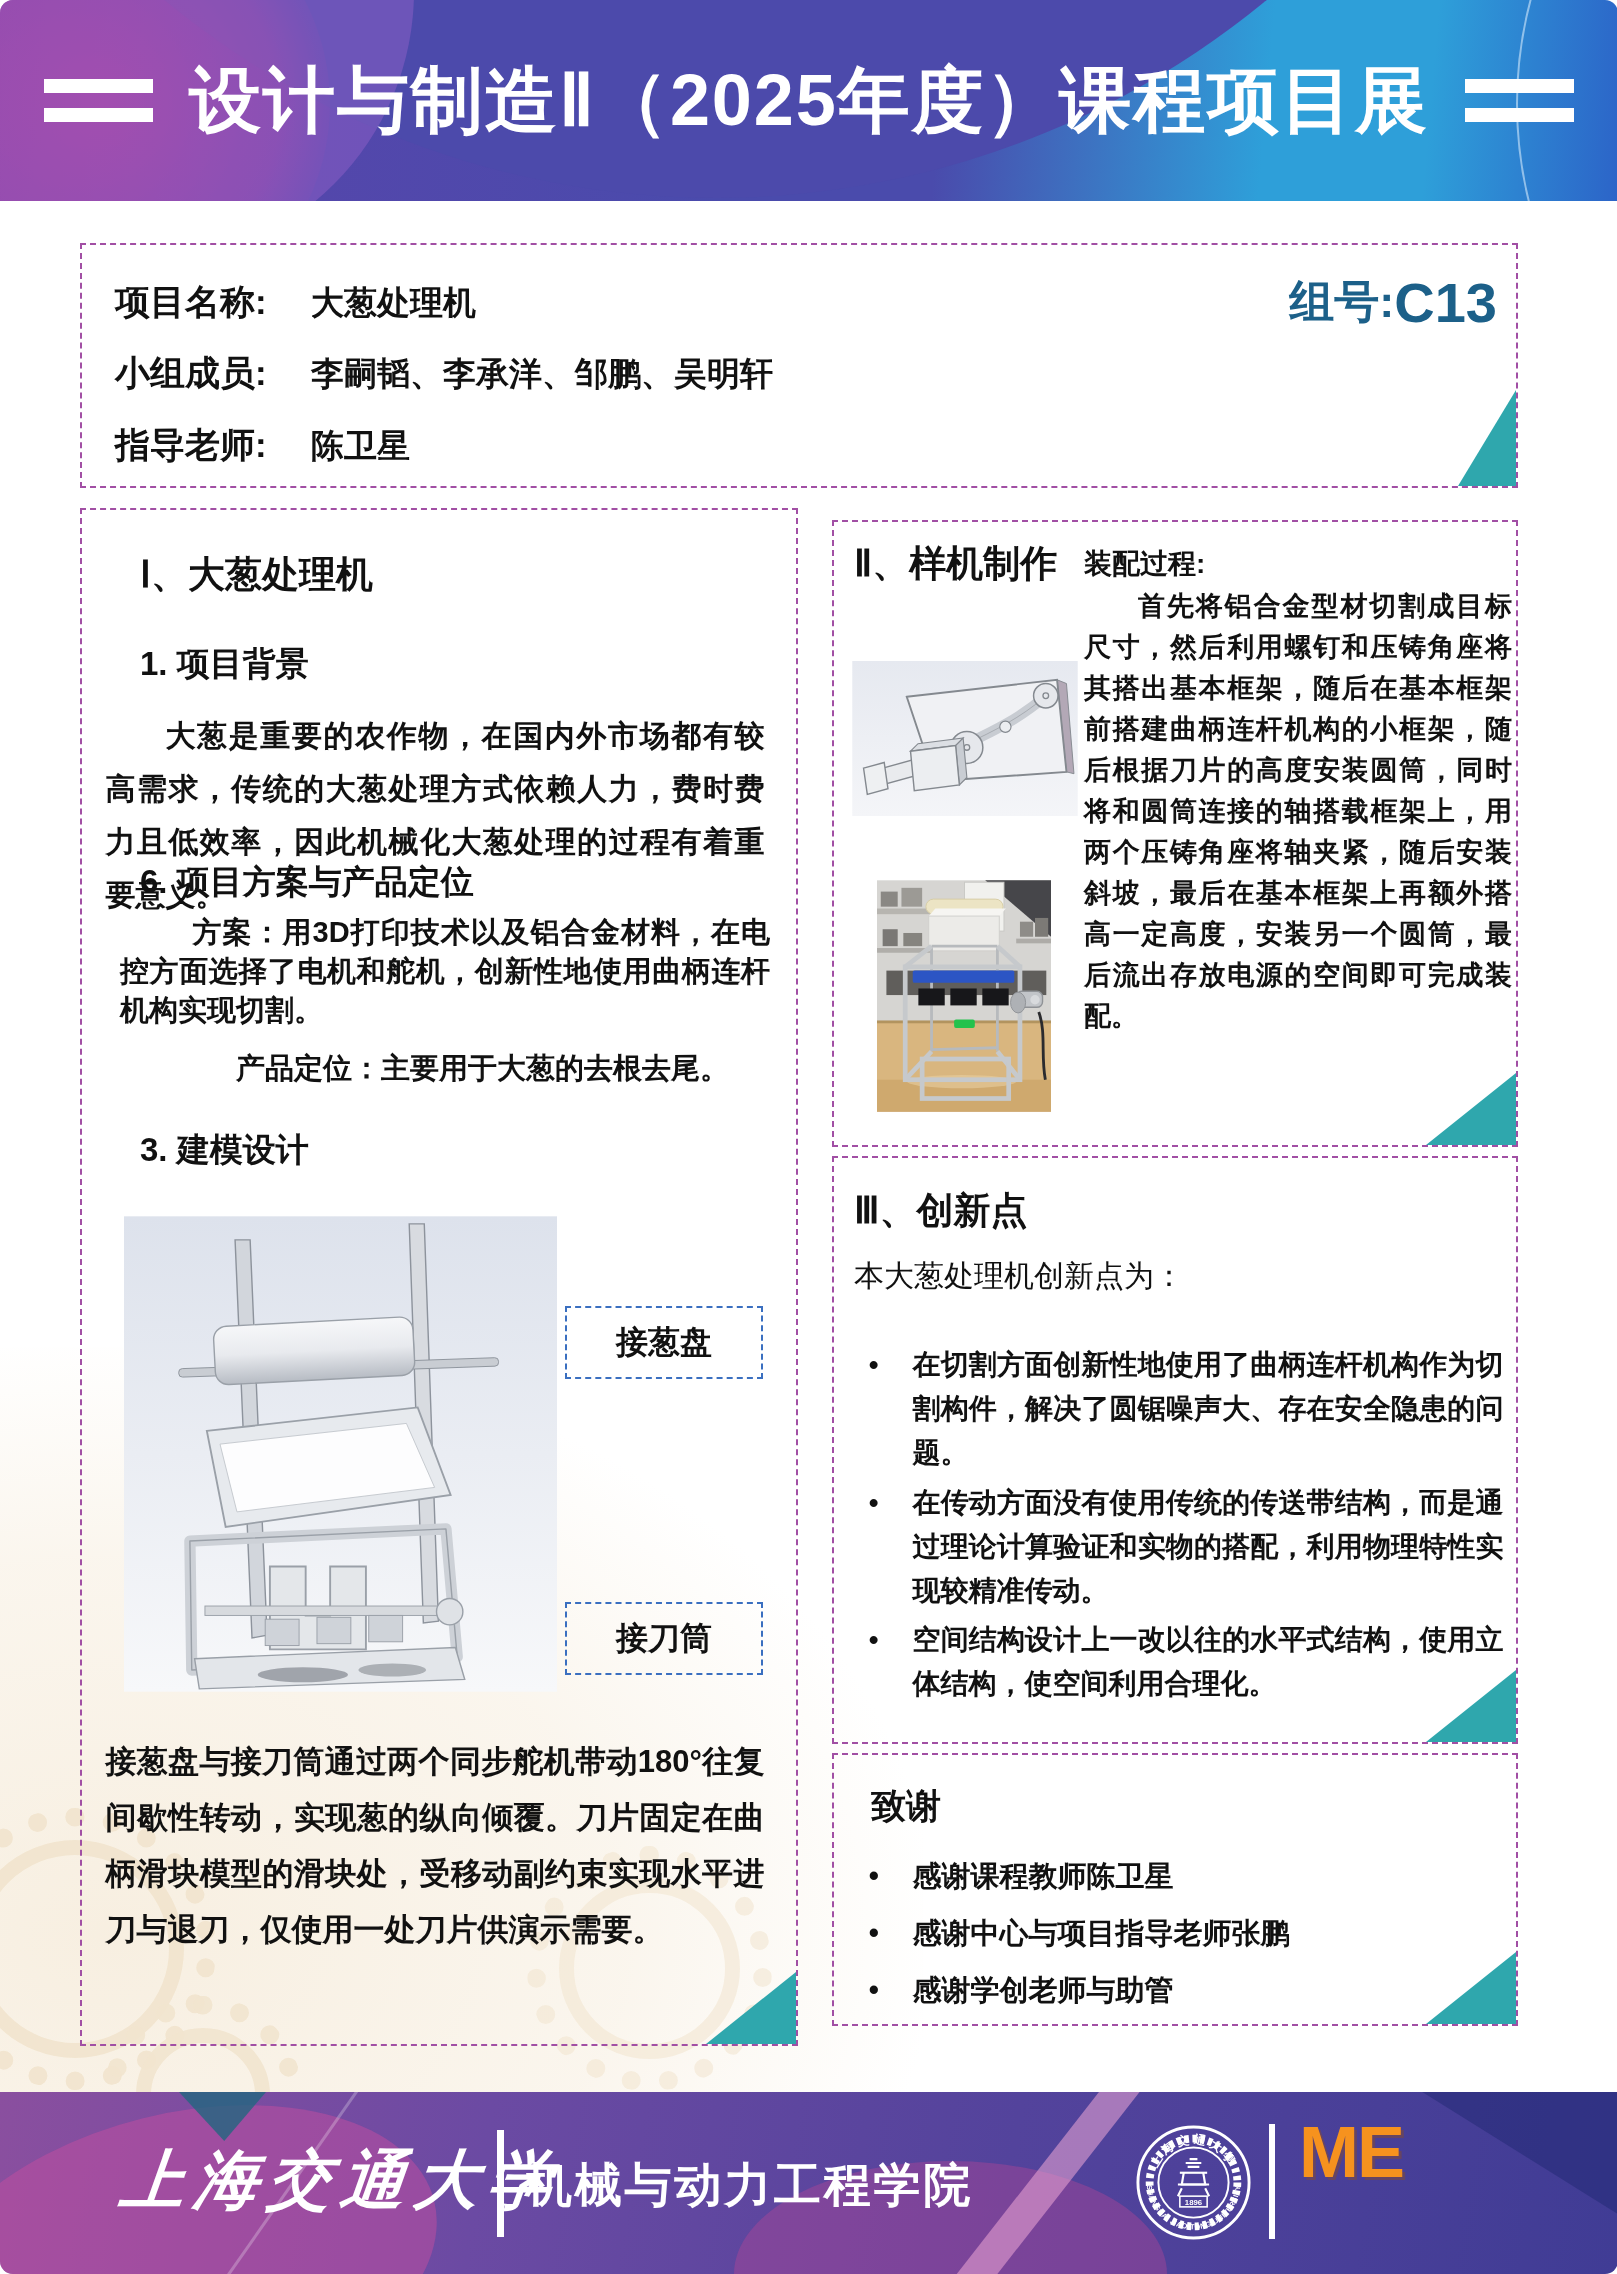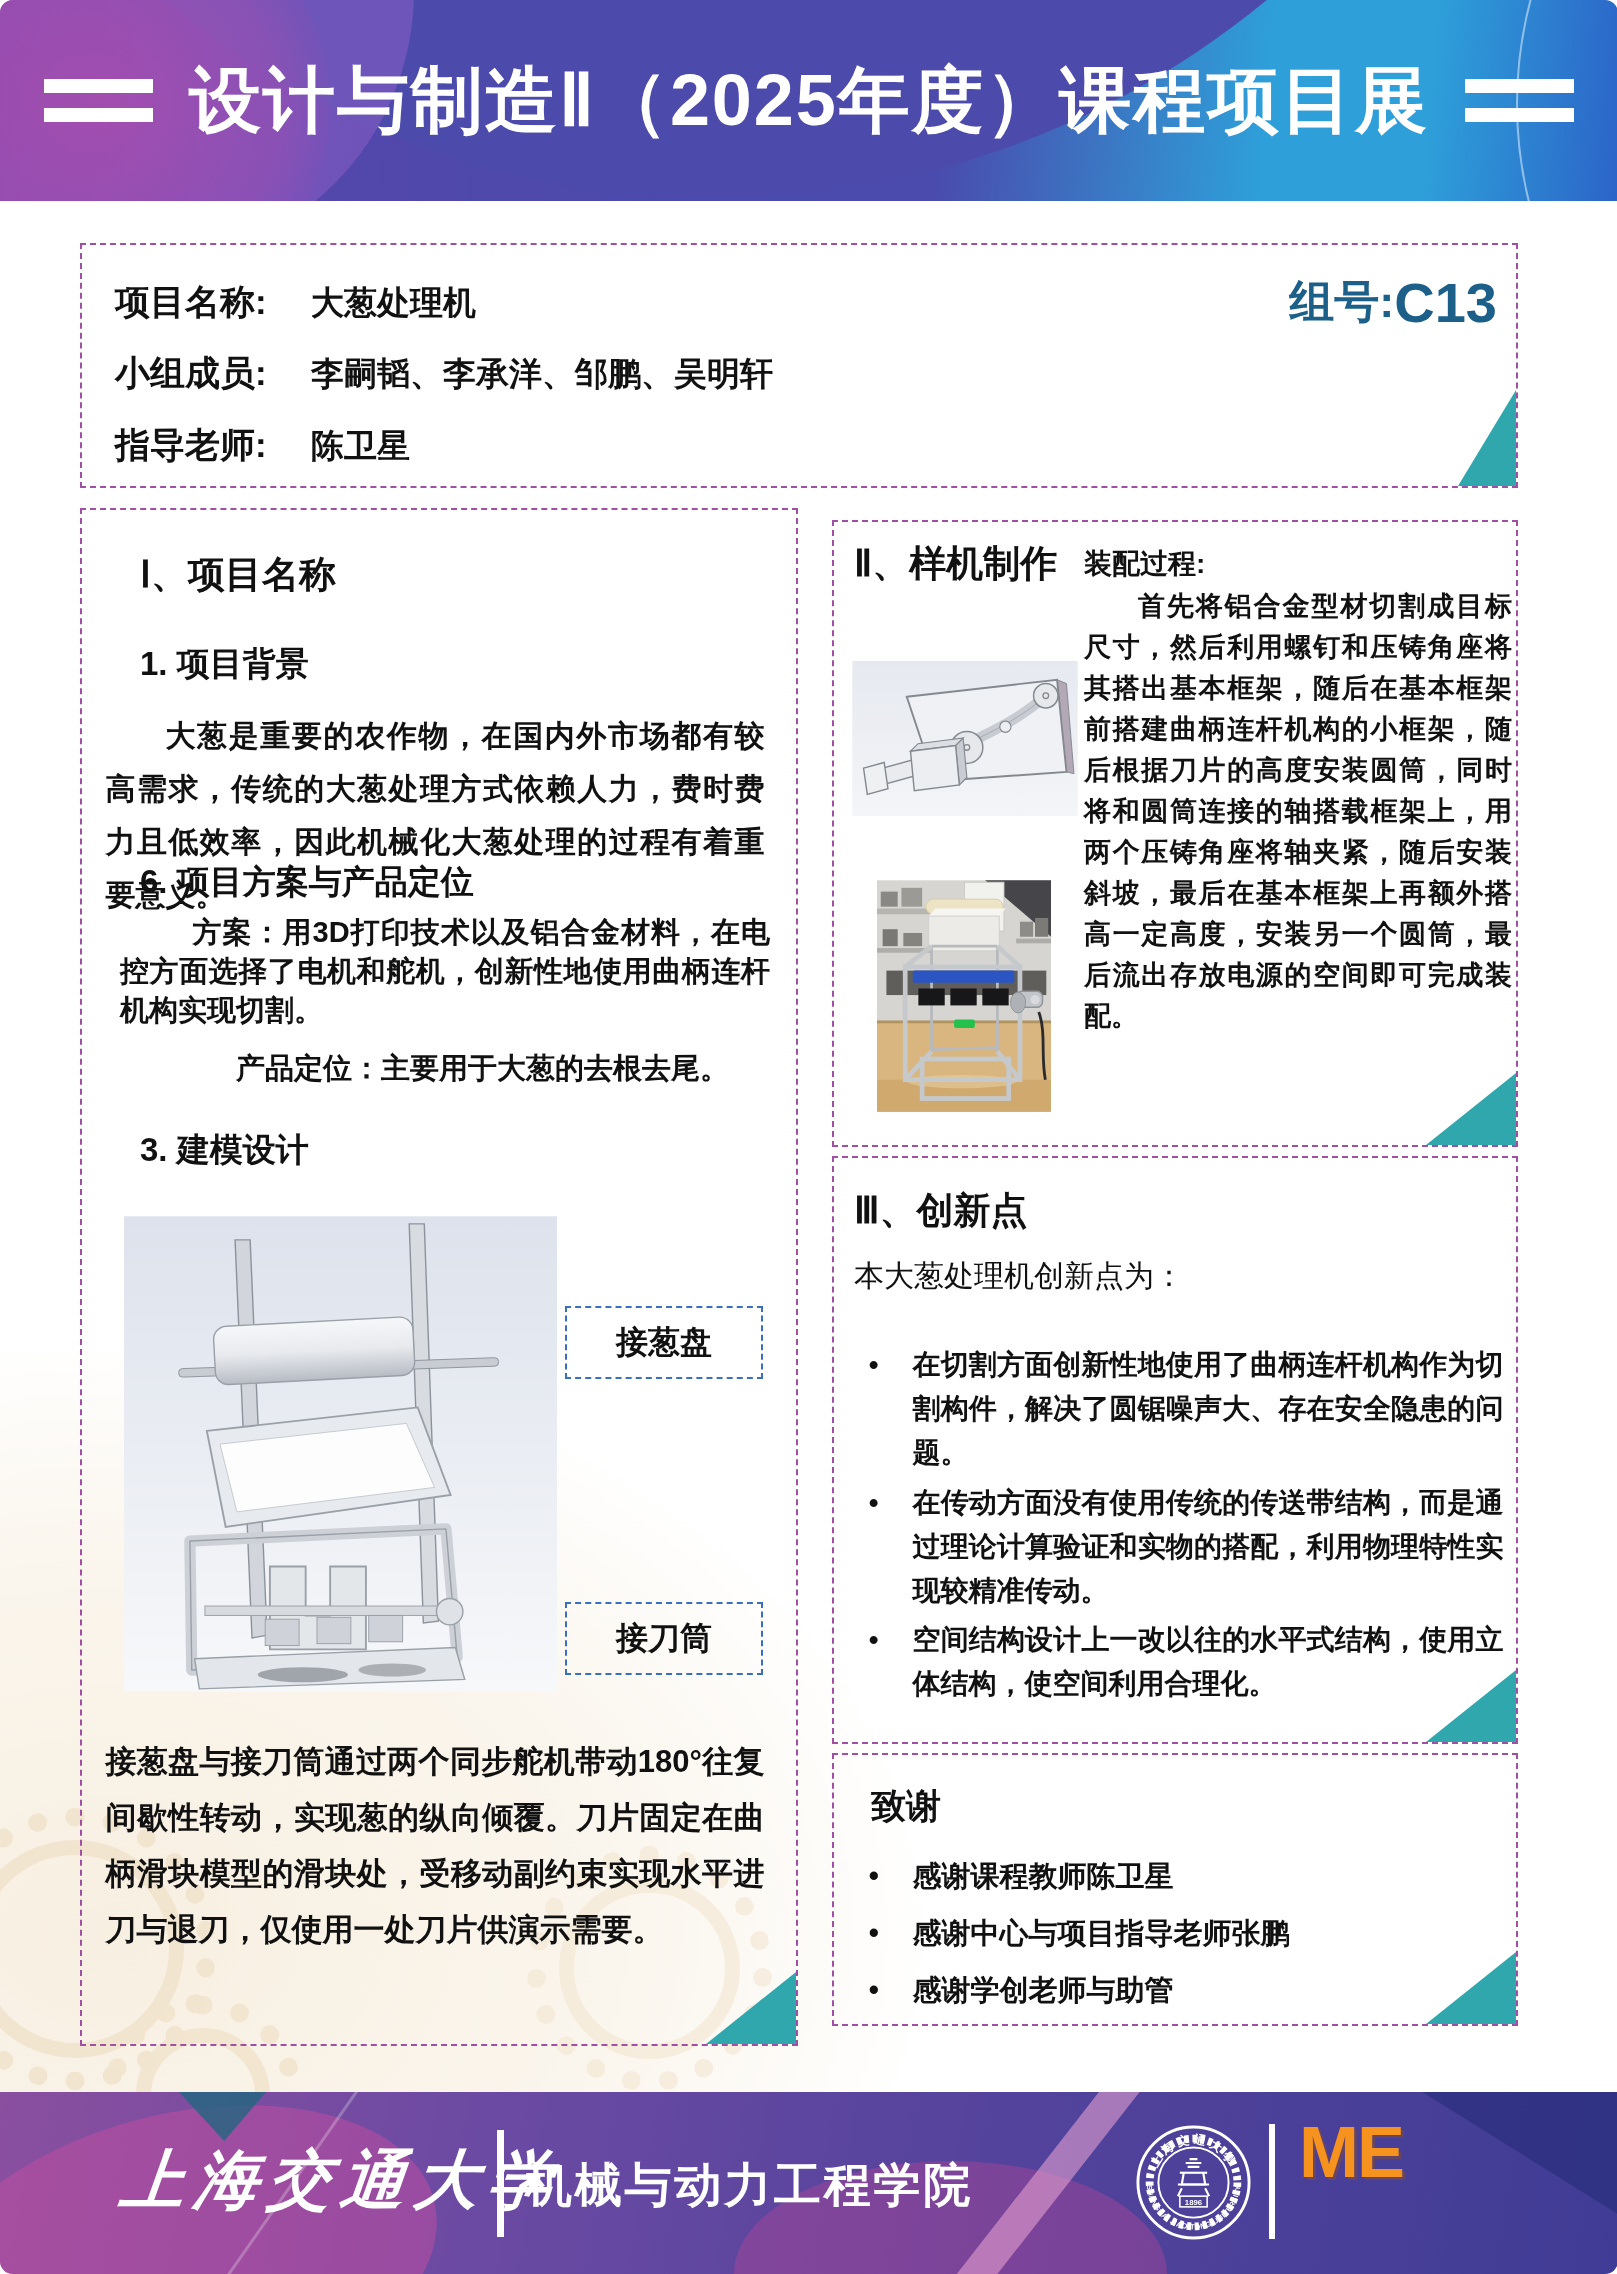--- a/index.html
+++ b/index.html
@@ -164,21 +164,21 @@
       <span class="info-value">陈卫星</span>
     </div>
     <div class="group-no">
       <span>组号:</span>
         <span class="gval">C13</span>
     </div>
     <div class="tri tri-info"></div>
   </section>
 
   <section class="pbox left-box">
-    <h2 class="h-sec lh1">Ⅰ、项目名称</h2>
+    <h2 class="h-sec lh1">Ⅰ、大葱处理机</h2>
     <h3 class="h-sub lsub1">1. 项目背景</h3>
     <p class="para lpara1">大葱是重要的农作物，在国内外市场都有较高需求，传统的大葱处理方式依赖人力，费时费力且低效率，因此机械化大葱处理的过程有着重要意义。</p>
     <h3 class="h-sub lsub2">6. 项目方案与产品定位</h3>
     <p class="para lpara2a">方案：用3D打印技术以及铝合金材料，在电控方面选择了电机和舵机，创新性地使用曲柄连杆机构实现切割。</p>
     <p class="para lpara2b">产品定位：主要用于大葱的去根去尾。</p>
     <h3 class="h-sub lsub3">3. 建模设计</h3>
 
     <svg class="model-img" viewBox="0 0 460 505">
       <defs>
         <linearGradient id="mbg" x1="0" y1="0" x2="0" y2="1">

